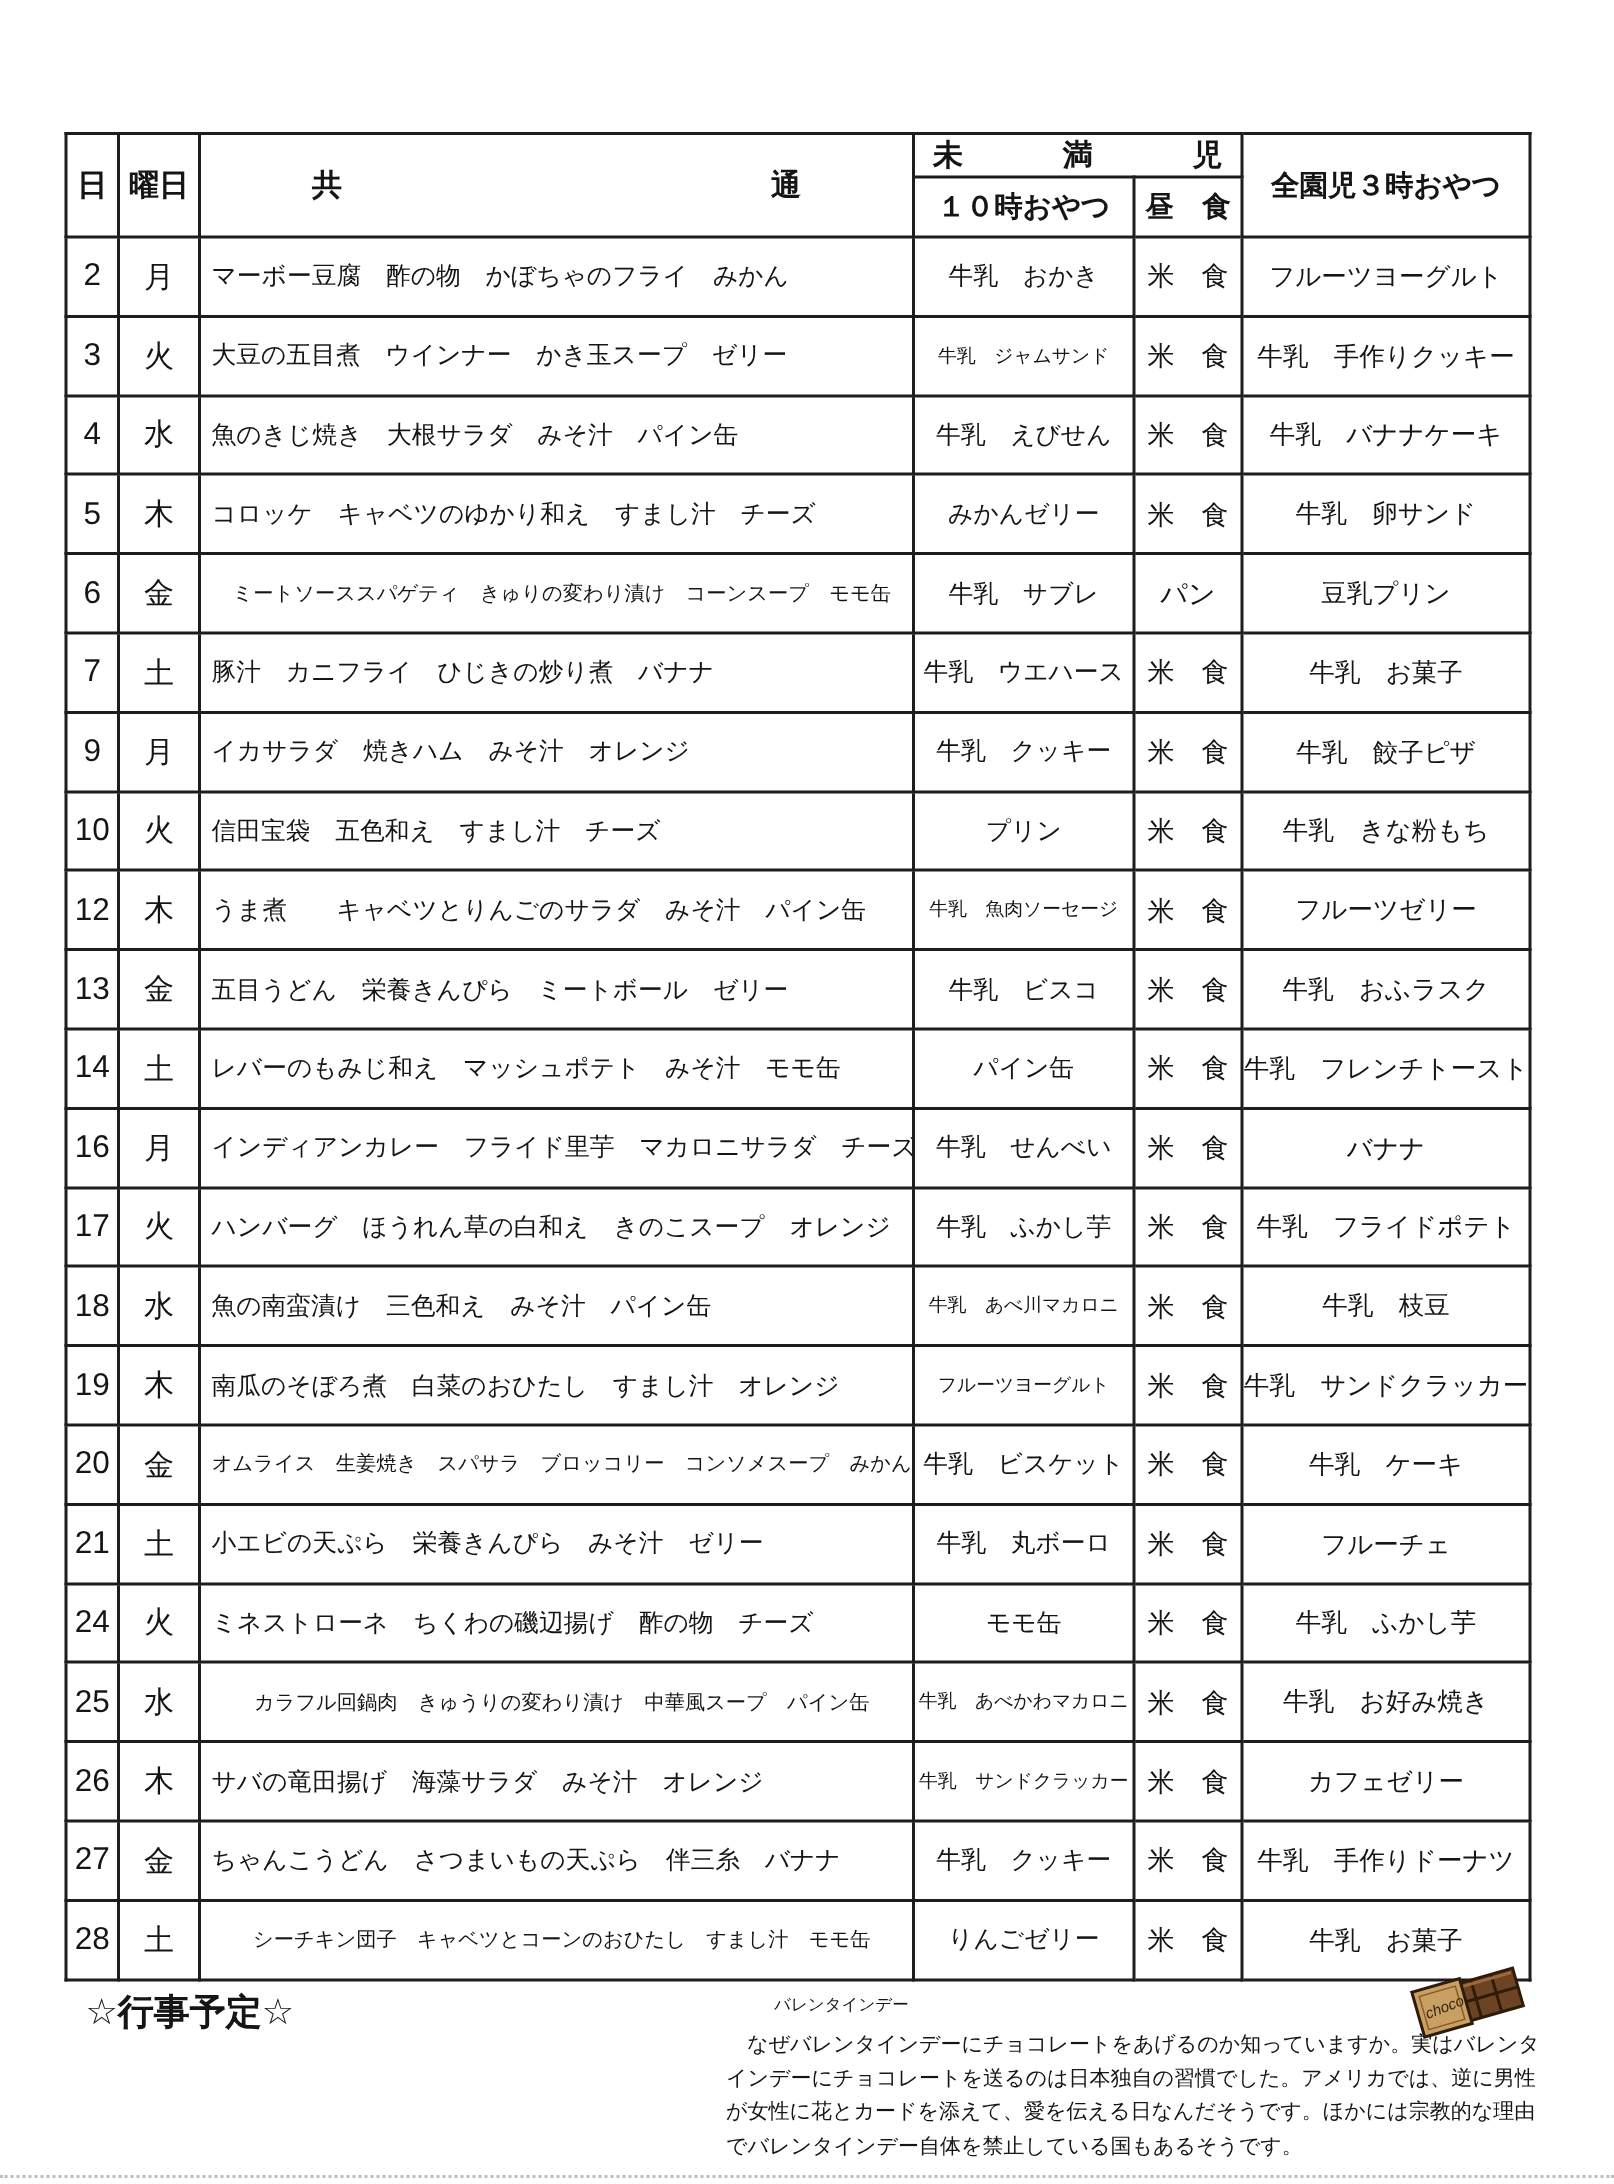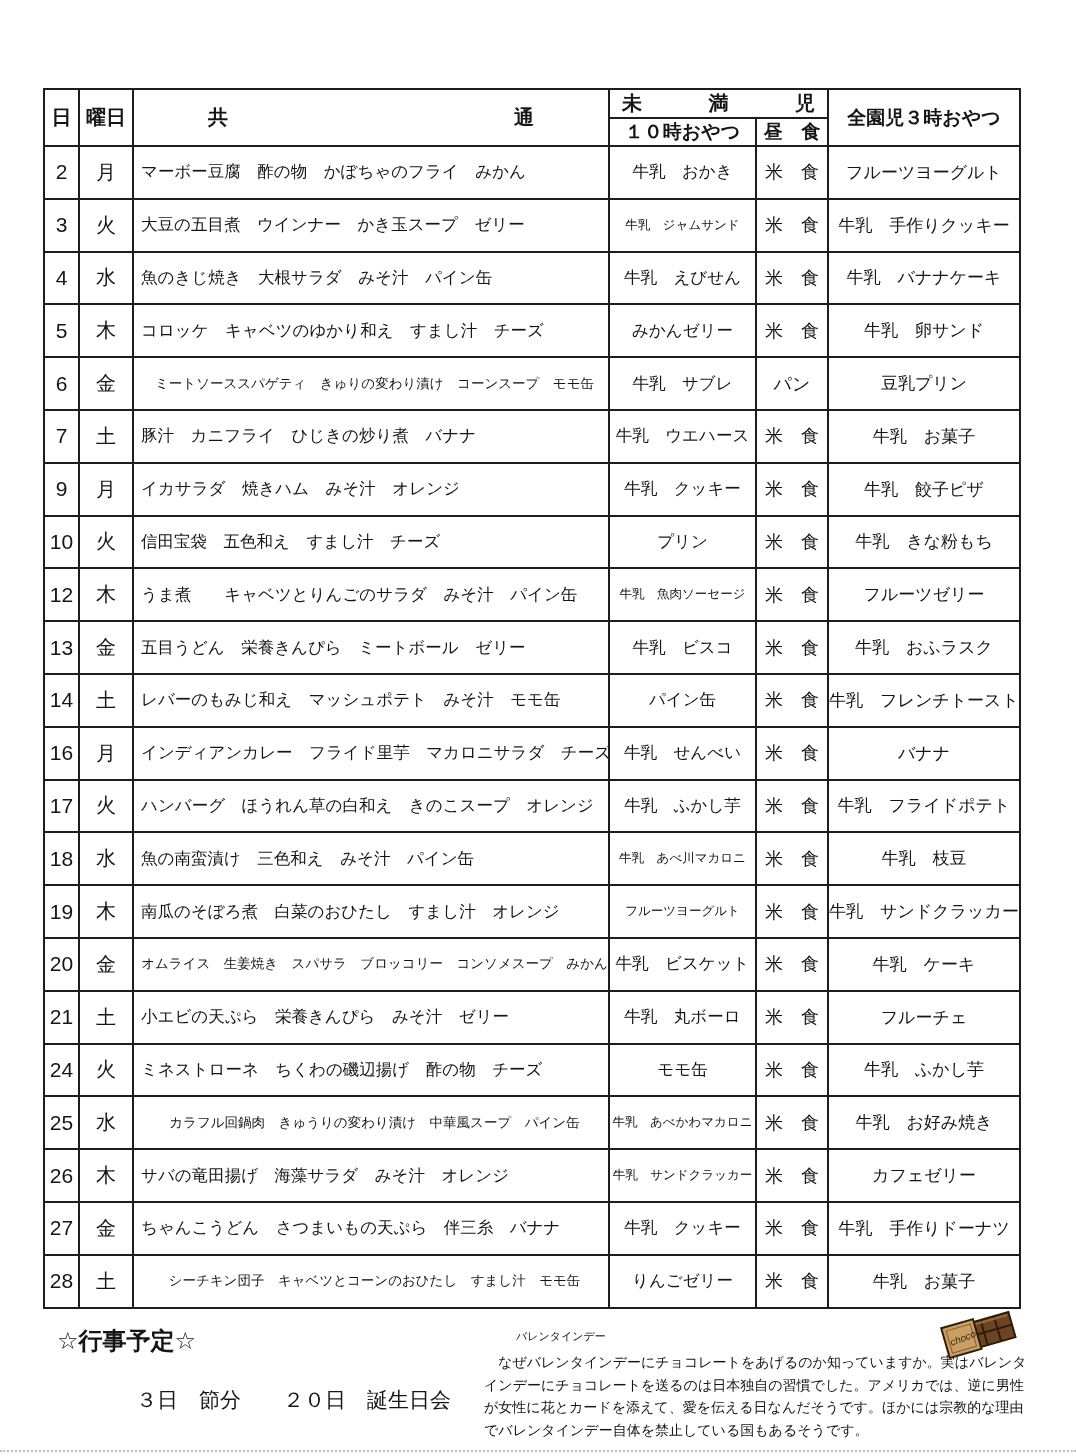--- a/index.html
+++ b/index.html
@@ -15,21 +15,21 @@
     position:absolute; top:29px; left:44px;
     font-size:30px; font-weight:700; letter-spacing:26px; white-space:nowrap;
   }
 
   table.menu-table{
     position:absolute; top:88px; left:43px; width:976px;
     border-collapse:collapse; table-layout:fixed;
   }
   th,td{border:2px solid var(--border); overflow:hidden; white-space:nowrap; vertical-align:middle;}
   thead tr.hr1 th{height:29px;}
-  thead tr.hr2 th{height:28px;}
+  thead tr.hr2 th{height:40px;}
   .h{font-weight:700; font-size:20px; text-align:center; padding:0;}
   .s10-h,.lunch-h{font-size:19px;}
   .snack3-h{font-size:19px;}
   .jrow{display:flex; justify-content:space-between; align-items:center; width:100%;}
   .common-pad{padding:0 74px;}
   .underage-pad{padding:0 12px;}
 
   tbody td{height:52.8px;}
   td.day{font-size:21px; text-align:center;}
   td.wd{font-size:20px; text-align:center;}
@@ -269,21 +269,20 @@
           <td class="wd">土</td>
           <td class="menu small">シーチキン団子　キャベツとコーンのおひたし　すまし汁　モモ缶</td>
           <td class="s10">りんごゼリー</td>
           <td class="lunch">米　食</td>
           <td class="s3">牛乳　お菓子</td>
         </tr>
       </tbody>
   </table>
 
   <div class="events-heading">☆行事予定☆</div>
-  <div class="events-schedule">３日　節分　　２０日　誕生日会</div>
 
   <div class="v-title">バレンタインデー</div>
   <div class="v-body">　なぜバレンタインデーにチョコレートをあげるのか知っていますか。実はバレンタインデーにチョコレートを送るのは日本独自の習慣でした。アメリカでは、逆に男性が女性に花とカードを添えて、愛を伝える日なんだそうです。ほかには宗教的な理由でバレンタインデー自体を禁止している国もあるそうです。</div>
 
   <svg class="choco" viewBox="0 0 86 58" aria-hidden="true">
     <g transform="rotate(-16 43 29)">
       <rect x="11" y="17" width="66" height="26" fill="var(--choco-dark)" stroke="#2e1c0a" stroke-width="2"></rect>
       <path d="M48 17v26 M62 17v26 M41 30h36" stroke="#2e1c0a" stroke-width="2" fill="none"></path>
       <path d="M13 19.5h62" stroke="#9c6b3c" stroke-width="2"></path>
       <rect x="8" y="14" width="33" height="31" fill="var(--choco-wrapper)" stroke="#2e1c0a" stroke-width="2"></rect>

